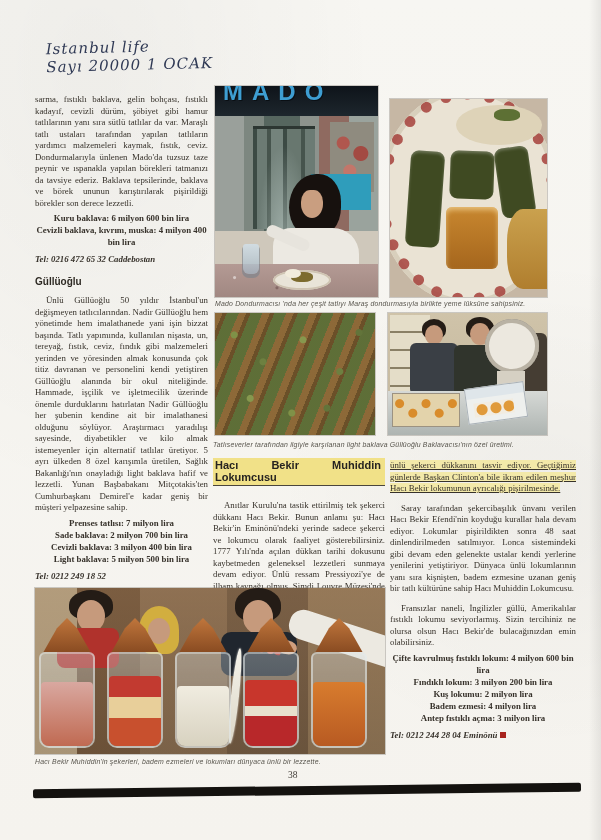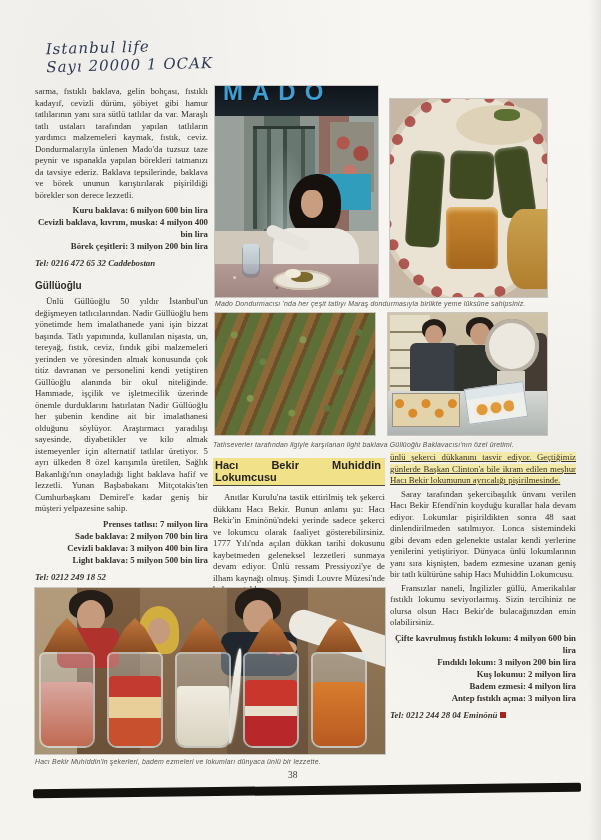--- a/index.html
+++ b/index.html
@@ -10,24 +10,24 @@
           radial-gradient(ellipse at 90% 60%, rgba(0,0,0,0.03), transparent 35%),
           linear-gradient(#f7f6f2,#f5f3ee);}
   .edge-shadow{position:absolute;right:0;top:0;width:12px;height:100%;
         background:linear-gradient(to left, rgba(0,0,0,0.07), transparent);}
 
   
   .handwriting{position:absolute;left:46px;top:38px;color:#303a55;
         font-family:"DejaVu Serif", serif;font-style:italic;font-size:15px;line-height:18px;
         transform:rotate(-1.5deg);letter-spacing:1px;}
   .col{position:absolute;color:#37322b;font-size:8.8px;line-height:11.5px;text-align:justify;}
-  .col p{margin:0 0 2px 0;}
+  .col p{margin:8px 0 2px 0;}
   p.indent{text-indent:11px;}
   .price-list{margin:3px 0 2px 0;}
-  .price{font-weight:600;line-height:12px;text-align:right;}
+  .price{font-weight:600;line-height:12px;text-align:center;}
   .tel{font-style:italic;font-weight:600;margin:6px 0 2px 0;text-align:left;}
   .subhead{font-family:"Liberation Sans", sans-serif;font-weight:bold;font-size:10px;
         margin:10px 0 5px 0;color:#2e2a24;}
   .headline{font-family:"Liberation Sans", sans-serif;font-weight:bold;font-size:11px;
         color:#262320;background:#f1e188;display:inline-block;padding:2px 4px 2px 2px;
         border-bottom:1.5px solid #4a453d;margin:0 0 6px 0;}
   .hl{background:#f3e9a9;text-decoration:underline;}
   .caption{position:absolute;font-family:"Liberation Sans", sans-serif;font-style:italic;
         font-size:6.9px;color:#57544c;letter-spacing:0.2px;}
   .page-number{position:absolute;left:288px;top:770px;font-size:9.5px;color:#44403a;}
@@ -148,21 +148,20 @@
   <div class="handwriting">
     <div>Istanbul life</div>
     <div>Sayı 20000 1 OCAK</div>
   </div>
 
   <div class="col" style="left:35px;top:86px;width:173px;">
     <p>sarma, fıstıklı baklava, gelin bohçası, fıstıklı kadayıf, cevizli dürüm, şöbiyet gibi hamur tatlılarının yanı sıra sütlü tatlılar da var. Maraşlı tatlı ustaları tarafından yapılan tatlıların yardımcı malzemeleri kaymak, fıstık, ceviz. Dondurmalarıyla ünlenen Mado'da tuzsuz taze peynir ve ıspanakla yapılan börekleri tatmanızı da tavsiye ederiz. Baklava tepsilerinde, baklava ve börek ununun karıştırılarak pişirildiği börekler son derece lezzetli.</p>
     <div class="price-list">
       <div class="price">Kuru baklava: 6 milyon 600 bin lira</div>
       <div class="price">Cevizli baklava, kıvrım, muska: 4 milyon 400 bin lira</div>
-      <div class="price">Börek çeşitleri: 3 milyon 200 bin lira</div>
     </div>
     <div class="tel">Tel: 0216 472 65 32 Caddebostan</div>
     <div class="subhead">Güllüoğlu</div>
     <p class="indent">Ünlü Güllüoğlu 50 yıldır İstanbul'un değişmeyen tatlıcılarından. Nadir Güllüoğlu hem yönetimde hem imalathanede yani işin bizzat başında. Tatlı yapımında, kullanılan nişasta, un, tereyağ, fıstık, ceviz, fındık gibi malzemeleri yerinden ve yöresinden almak konusunda çok titiz davranan ve personelini kendi yetiştiren Güllüoğlu alanında bir okul niteliğinde. Hammade, işçilik ve işletmecilik üzerinde önemle durduklarını hatırlatan Nadir Güllüoğlu her şubenin kendine ait bir imalathanesi olduğunu söylüyor. Araştırmacı yaradılışı sayesinde, diyabetikler ve kilo almak istemeyenler için alternatif tatlılar üretiyor. 5 ayrı ülkeden 8 özel karışımla üretilen, Sağlık Bakanlığı'nın onayladığı light baklava hafif ve lezzetli. Yunan Başbabakanı Mitçotakis'ten Cumhurbaşkanı Demirel'e kadar geniş bir müşteri yelpazesine sahip.</p>
     <div class="price-list">
       <div class="price">Prenses tatlısı: 7 milyon lira</div>
       <div class="price">Sade baklava: 2 milyon 700 bin lira</div>
       <div class="price">Cevizli baklava: 3 milyon 400 bin lira</div>
       <div class="price">Light baklava: 5 milyon 500 bin lira</div>
     </div>

